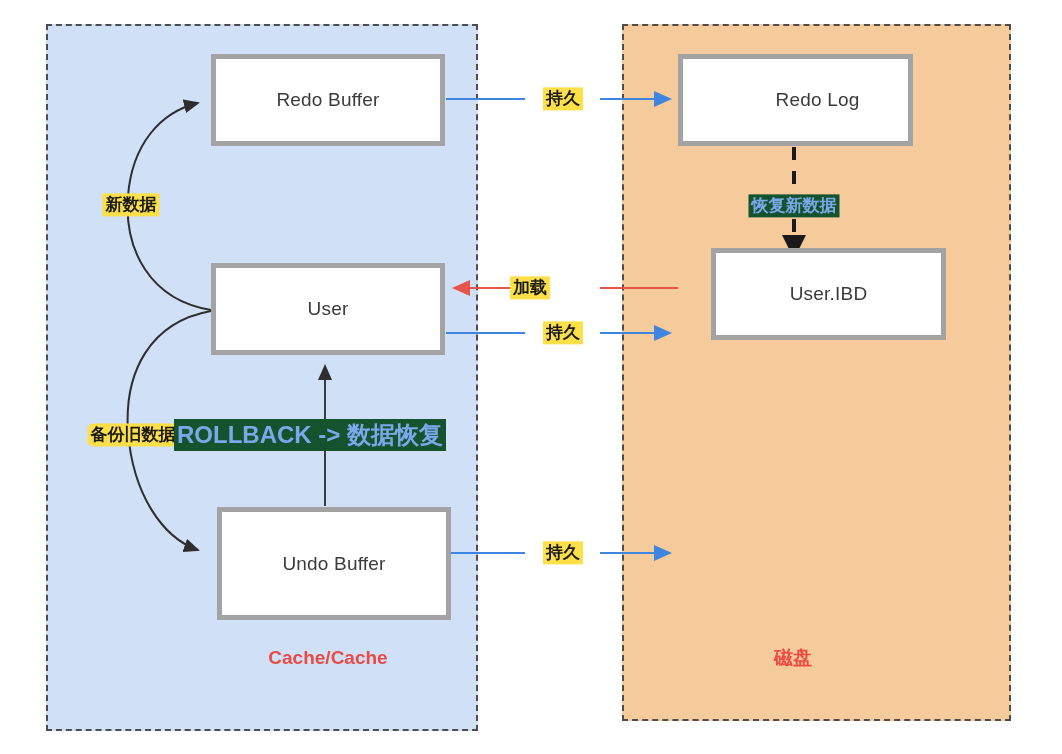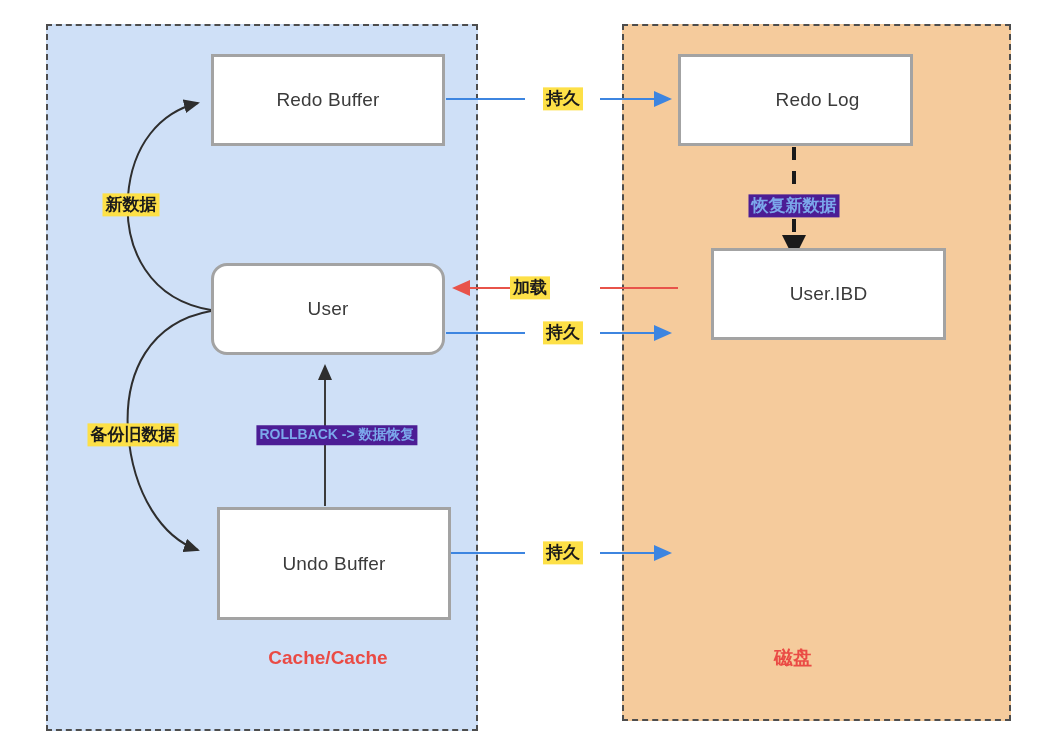--- a/index.html
+++ b/index.html
@@ -40,55 +40,55 @@
     left: 622px;
     top: 24px;
     width: 389px;
     height: 697px;
     background: #f5cb9c;
   }
   .node {
     position: absolute;
     box-sizing: border-box;
     background: #ffffff;
-    border: 3px solid #a3a3a3;
+    border: 5px solid #a3a3a3;
     display: flex;
     align-items: center;
     justify-content: center;
     font-size: 19px;
     color: #3b3b3b;
     letter-spacing: 0.2px;
   }
   .node-redo-buffer { left: 211px; top: 54px;  width: 234px; height: 92px; }
-  .node-user        { left: 211px; top: 263px; width: 234px; height: 92px; border-radius: 16px; }
+  .node-user        { left: 211px; top: 263px; width: 234px; height: 92px; }
   .node-undo-buffer { left: 217px; top: 507px; width: 234px; height: 113px; }
   .node-redo-log    { left: 678px; top: 54px;  width: 235px; height: 92px; padding-left: 44px; }
   .node-user-ibd    { left: 678px; top: 248px; width: 235px; height: 92px; margin-left: 33px; }
   .node-undo-log    { left: 678px; top: 507px; width: 235px; height: 92px; }
 
   .edge-label {
     position: absolute;
     font-size: 17px;
     font-weight: bold;
     white-space: nowrap;
     background: #fde047;
     padding: 1px 3px;
     line-height: 1.25;
     transform: translate(-50%, -50%);
   }
   .edge-label.dark  { color: #1a1a1a; }
-  .edge-label.blue  { color: #7ba7eb; background: #4c1d95; }
+  .edge-label.blue  { color: #7ba7eb; background: #14532d; }
 
   .lbl-chijiu-1  { left: 563px; top: 99px;  }
   .lbl-jiazai    { left: 530px; top: 288px; }
   .lbl-chijiu-2  { left: 563px; top: 333px; }
   .lbl-chijiu-3  { left: 563px; top: 553px; }
   .lbl-xinshuju  { left: 131px; top: 205px; font-family: Liberation Serif, serif; }
-  .lbl-beifen    { left: 133px; top: 435px; }
-  .lbl-rollback  { left: 337px; top: 435px; font-size: 14px; }
+  .lbl-beifen    { left: 133px; top: 435px; border-radius: 6px; }
+  .lbl-rollback  { left: 310px; top: 435px; font-size: 24px; }
   .lbl-huifu     { left: 794px; top: 206px; }
 
   .zone-title {
     position: absolute;
     font-size: 19px;
     font-weight: bold;
     color: #ea4b45;
     white-space: nowrap;
     transform: translate(-50%, -50%);
   }

